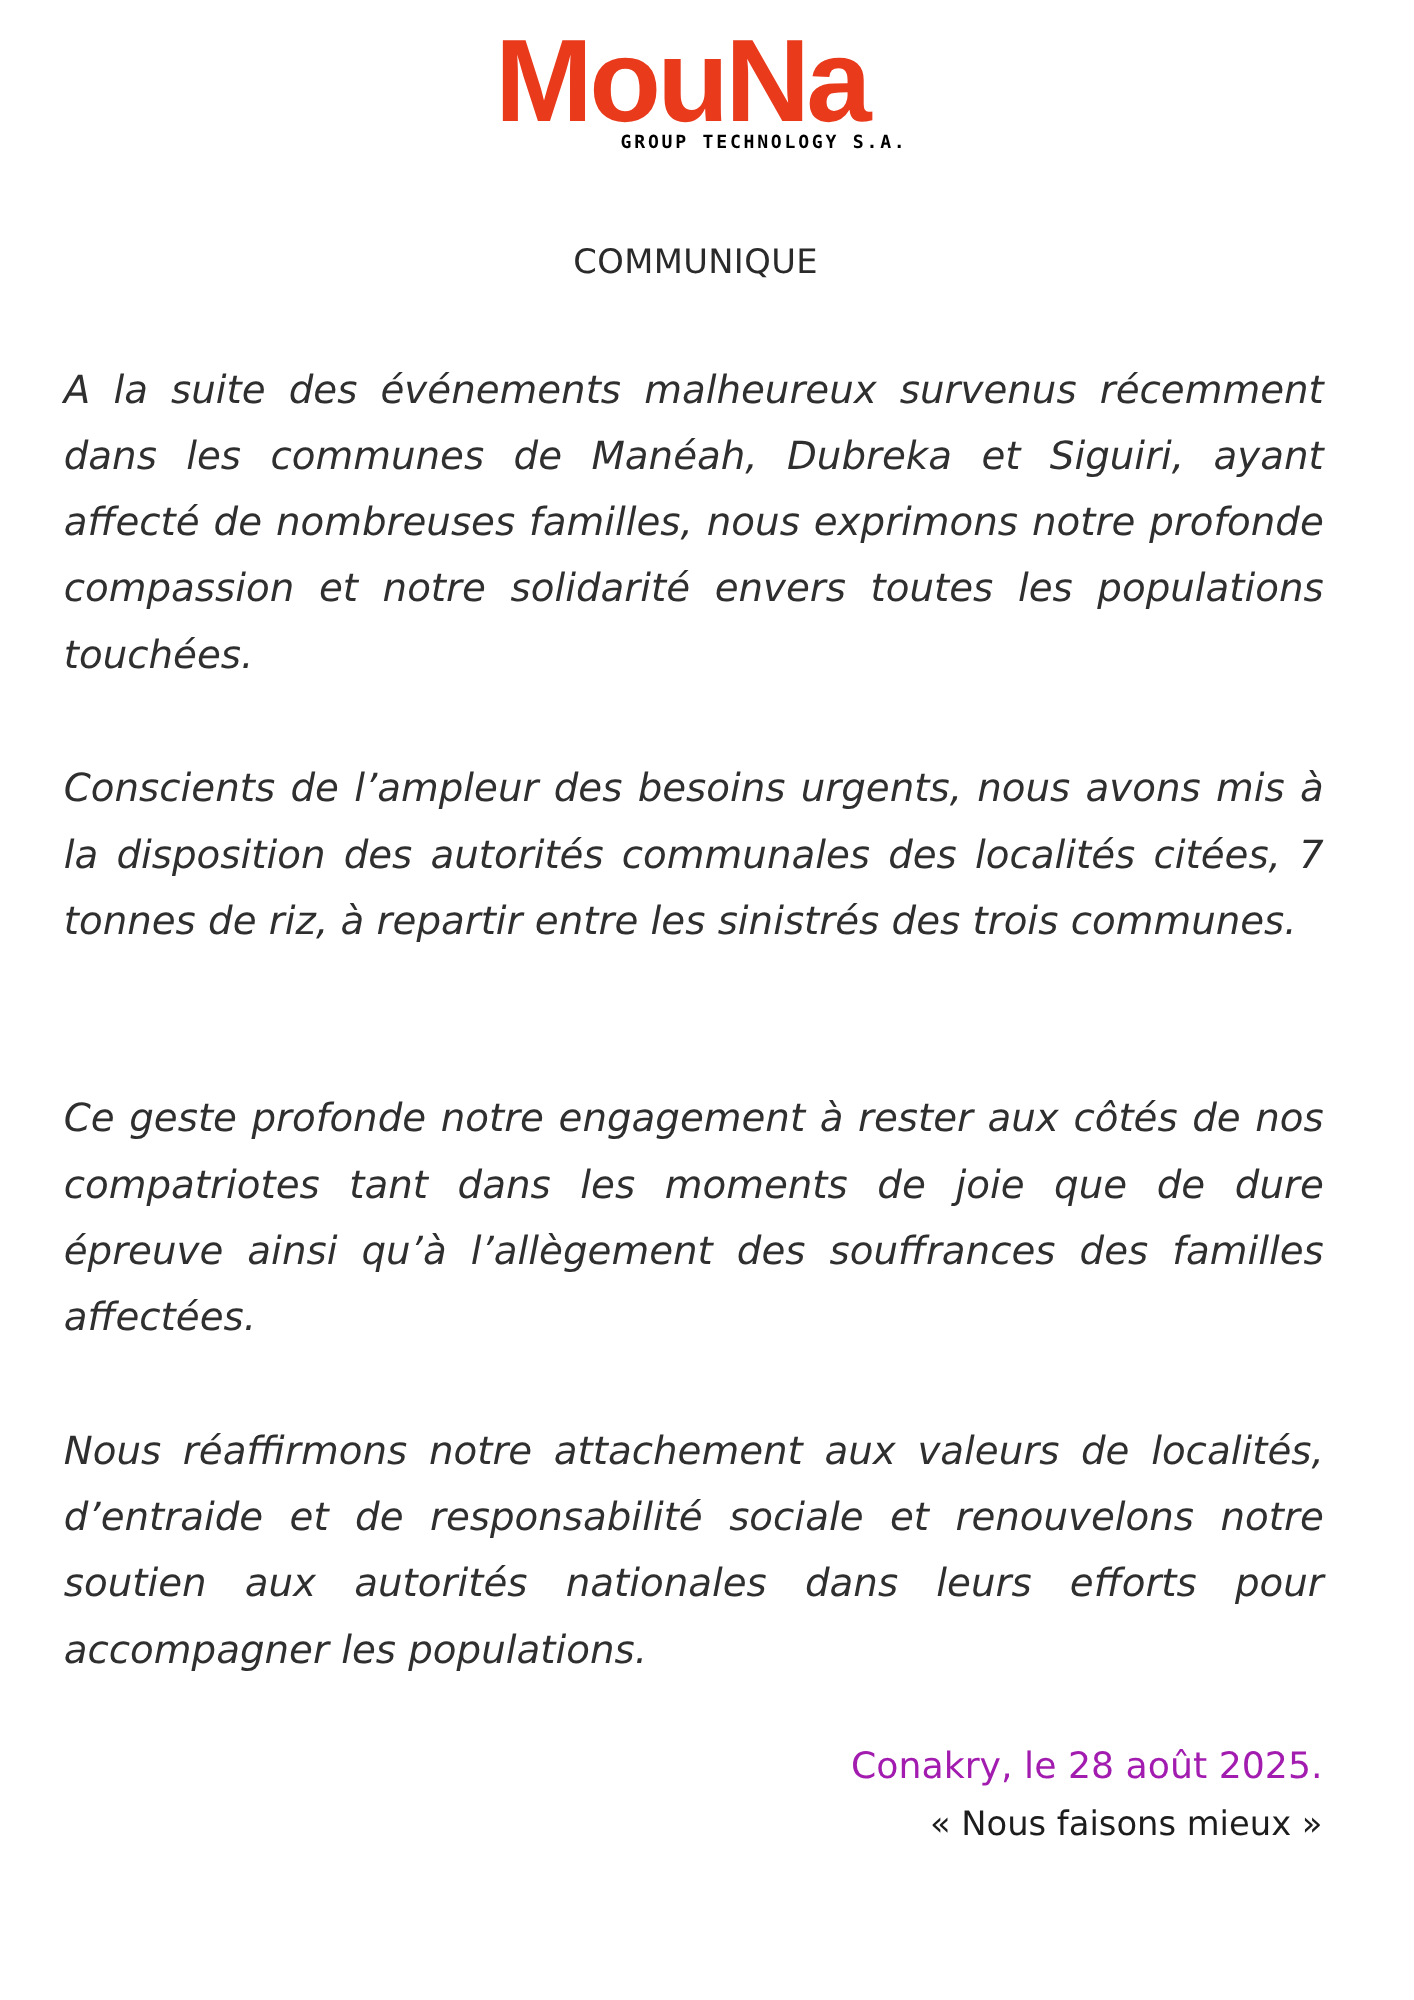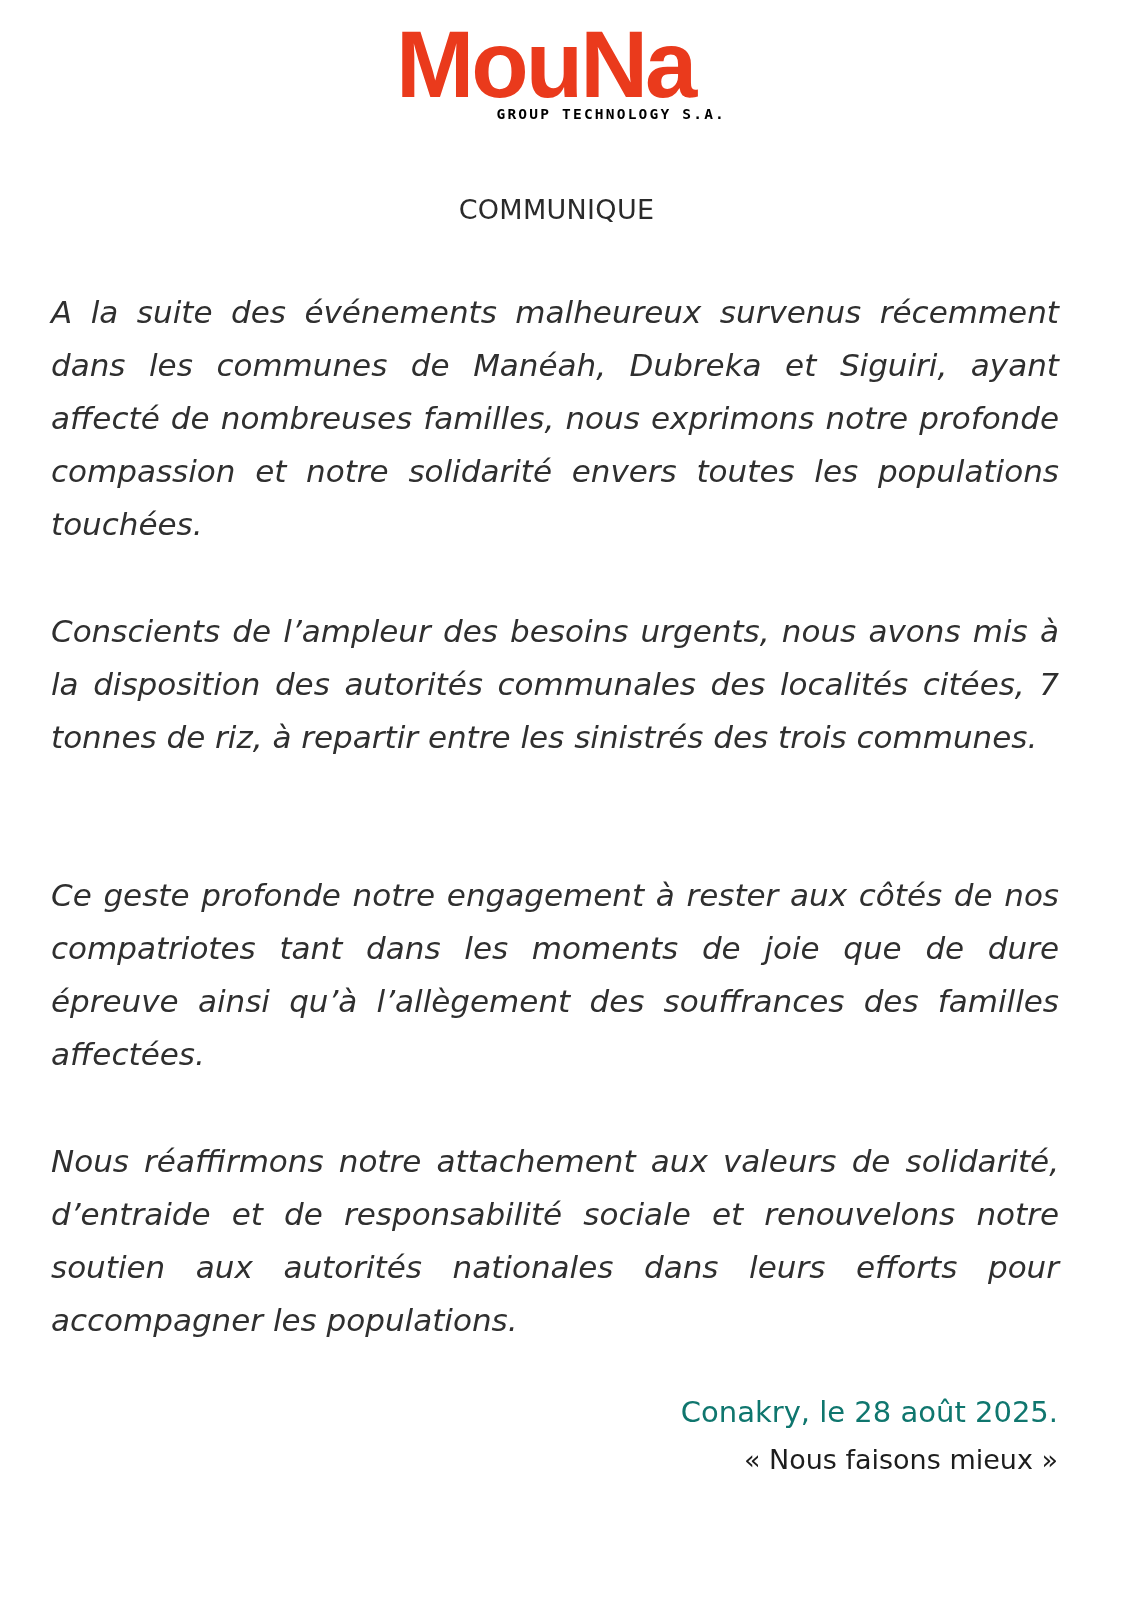--- a/index.html
+++ b/index.html
@@ -7,32 +7,32 @@
     .logo { position: absolute; left: 396px; top: 18px; width: 340px; height: 110px; }
     .logo-word { position: absolute; left: 0; top: 0; font-family: "Liberation Sans", sans-serif; font-weight: bold; font-size: 94px; color: #ea3a1c; letter-spacing: -3px; line-height: 1; }
     .logo-sub { position: absolute; right: 10px; top: 88px; font-family: "DejaVu Sans Mono", monospace; font-weight: bold; font-size: 14.5px; color: #000000; letter-spacing: 2.2px; }
     .title { position: absolute; left: 0; width: 1113px; top: 194px; text-align: center; font-size: 27px; color: #2a2a2a; letter-spacing: 0.3px; }
     .para { position: absolute; left: 51px; width: 1008px; font-size: 31px; line-height: 53px; text-align: justify; color: #2f2f2f; font-style: italic; }
     .p1 { top: 286px; }
     .p2 { top: 605px; }
     .p3 { top: 869px; }
     .p4 { top: 1135px; }
     .sign { position: absolute; right: 73px; width: 600px; text-align: right; }
-    .place-date { top: 1395px; font-size: 29px; color: #0f766e; }
+    .place-date { top: 1395px; font-size: 29px; color: #a21caf; }
     .motto { top: 1444px; font-size: 27px; font-weight: normal; color: #1d1d1d; }
   </style>
 </head>
 <body>
 
 <div class="logo">
   <div class="logo-word">MouNa</div>
   <div class="logo-sub">GROUP TECHNOLOGY S.A.</div>
 </div>
 
 <div class="title">COMMUNIQUE</div>
 
 <p class="para p1" style="margin:0">A la suite des événements malheureux survenus récemment dans les communes de Manéah, Dubreka et Siguiri, ayant affecté de nombreuses familles, nous exprimons notre profonde compassion et notre solidarité envers toutes les populations touchées.</p>
 <p class="para p2" style="margin:0">Conscients de l’ampleur des besoins urgents, nous avons mis à la disposition des autorités communales des localités citées, 7 tonnes de riz, à repartir entre les sinistrés des trois communes.</p>
 <p class="para p3" style="margin:0">Ce geste profonde notre engagement à rester aux côtés de nos compatriotes tant dans les moments de joie que de dure épreuve ainsi qu’à l’allègement des souffrances des familles affectées.</p>
-<p class="para p4" style="margin:0">Nous réaffirmons notre attachement aux valeurs de solidarité, d’entraide et de responsabilité sociale et renouvelons notre soutien aux autorités nationales dans leurs efforts pour accompagner les populations.</p>
+<p class="para p4" style="margin:0">Nous réaffirmons notre attachement aux valeurs de localités, d’entraide et de responsabilité sociale et renouvelons notre soutien aux autorités nationales dans leurs efforts pour accompagner les populations.</p>
 
 <div class="sign place-date">Conakry, le 28 août 2025.</div>
 <div class="sign motto">« Nous faisons mieux »</div>
 
 </body></html>

